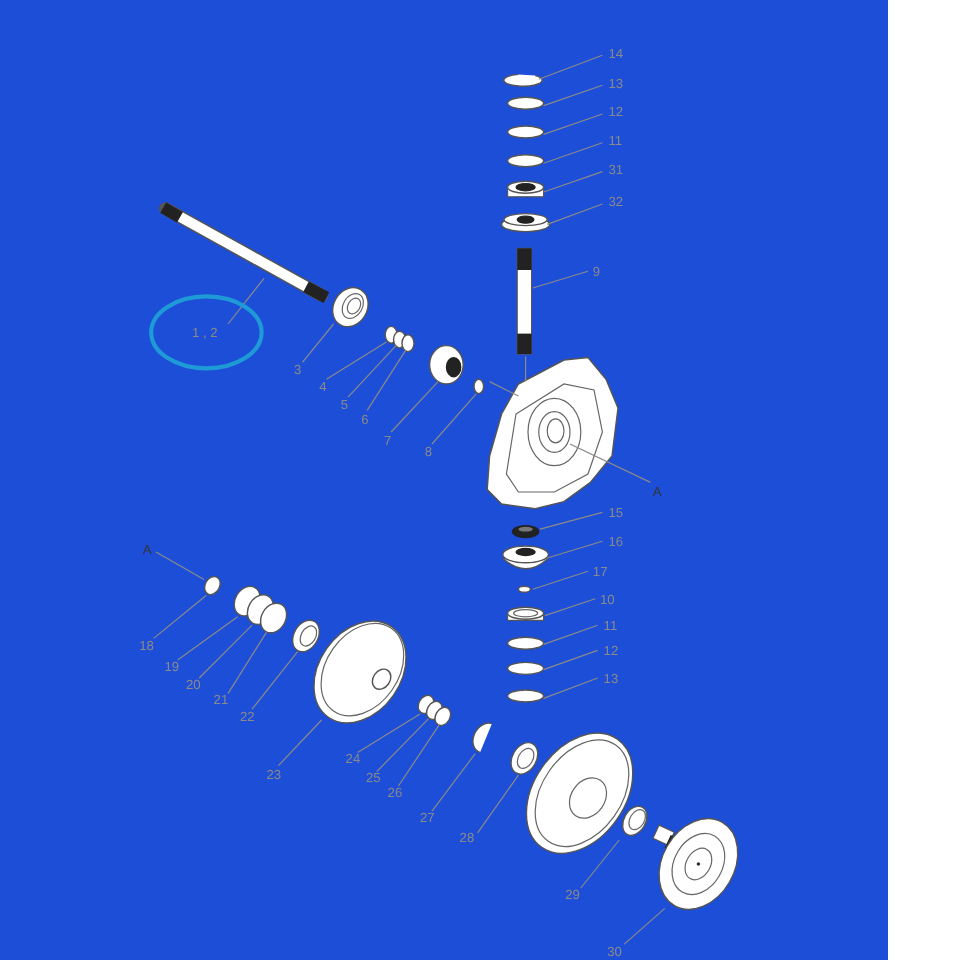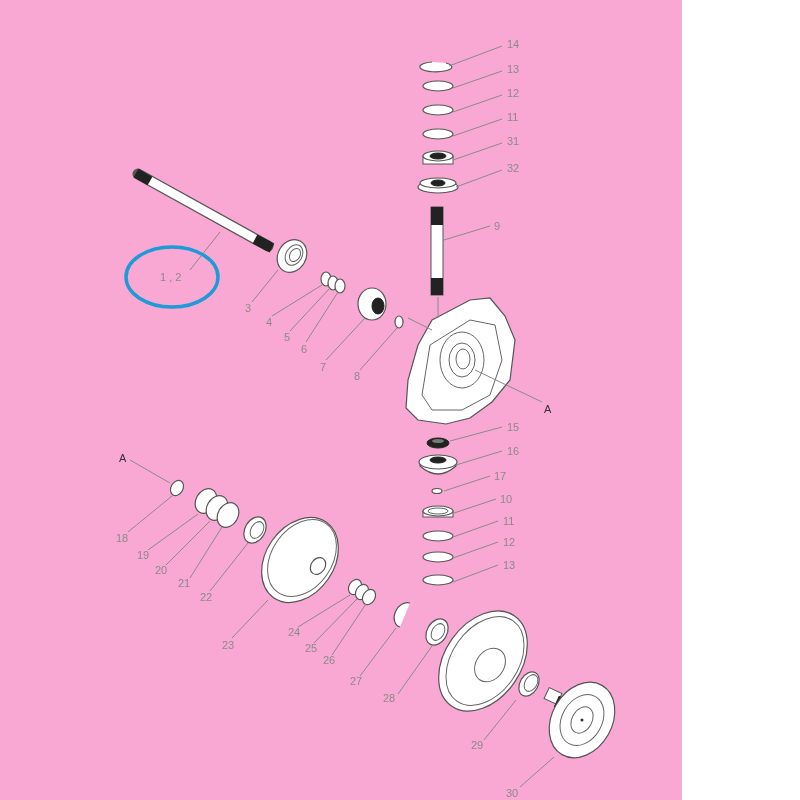--- a/index.html
+++ b/index.html
@@ -1,16 +1,16 @@
 <!DOCTYPE html>
 <html><head>
 <meta charset="utf-8">
 <style>
   html,body{margin:0;padding:0;background:#ffffff;}
-  #canvas{position:relative;width:682px;height:800px;overflow:hidden;background:#f9a8d4;}
+  #canvas{position:relative;width:740px;height:800px;overflow:hidden;background:#1d4ed8;}
   svg{position:absolute;left:0;top:0;}
   .lbl{font-family:"Liberation Sans",sans-serif;font-size:11px;fill:#8a8a8a;}
   .lead{stroke:#8a8a8a;stroke-width:1;fill:none;}
   .part{stroke:#555;stroke-width:1.2;fill:#fff;}
   .thin{stroke:#666;stroke-width:1;fill:none;}
   .dark{fill:#222;stroke:#222;}
 </style>
 </head>
 <body>
 

